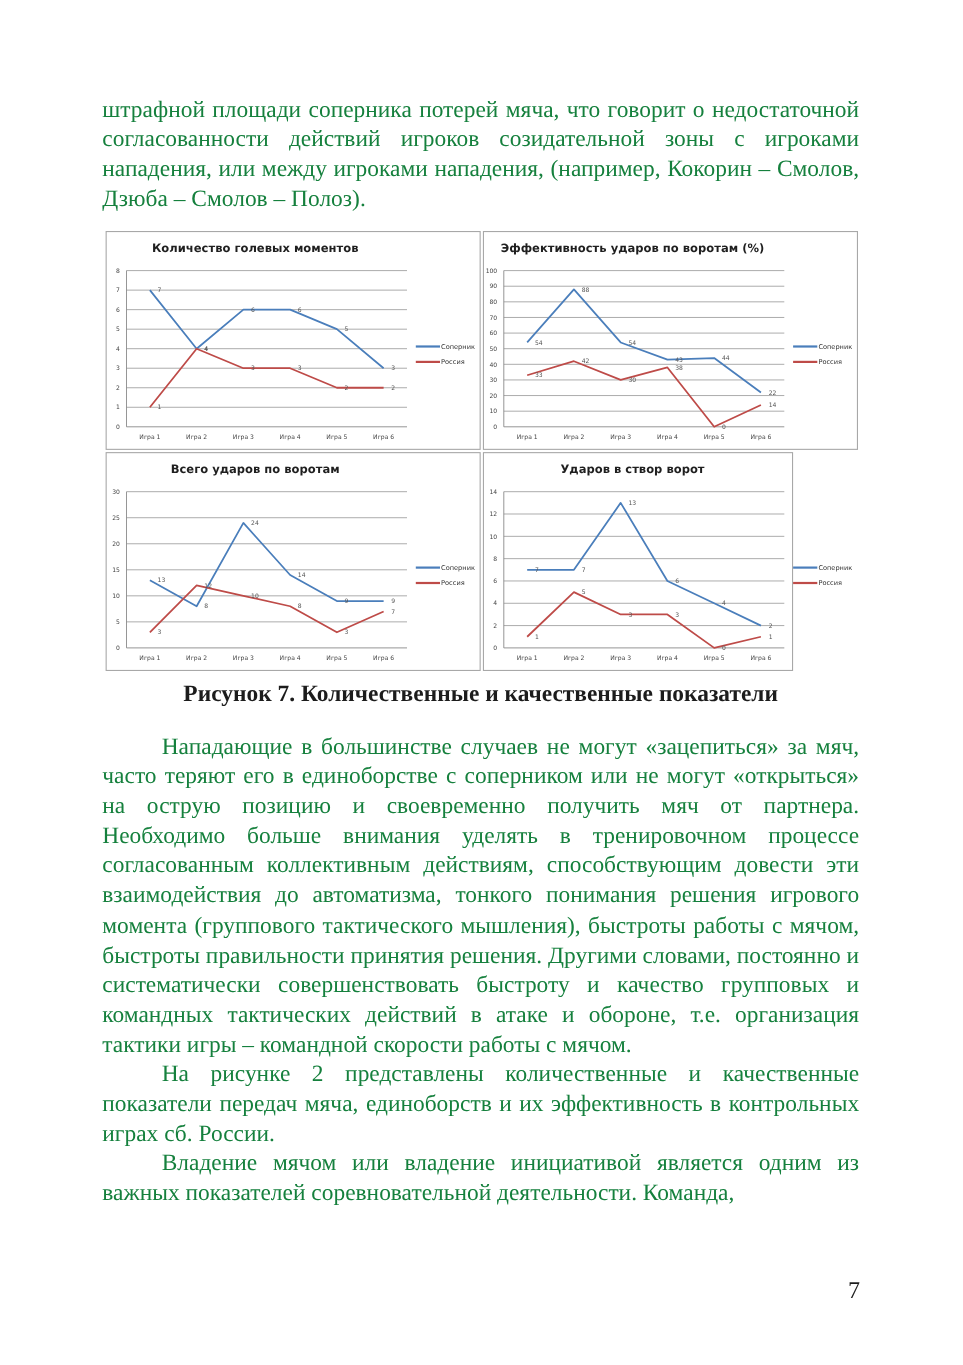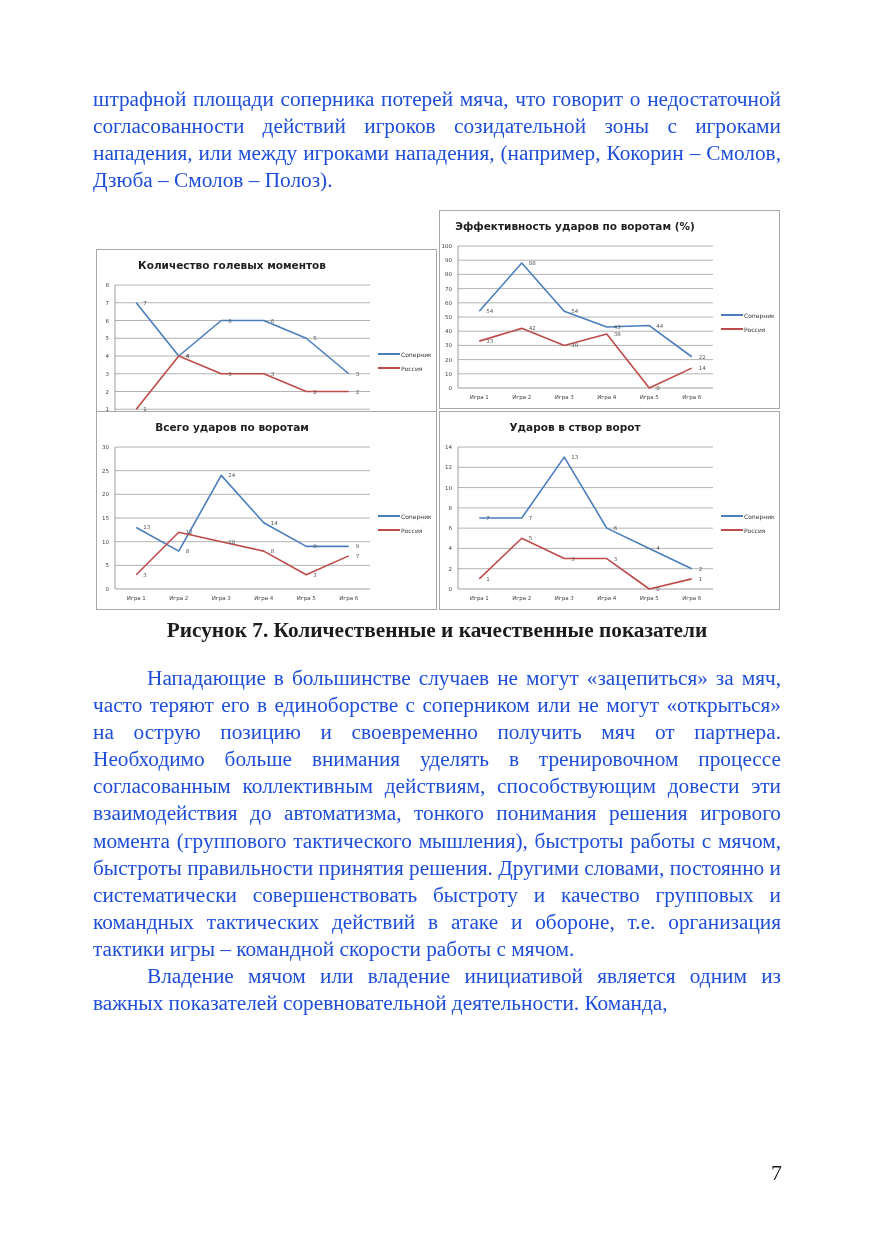--- a/index.html
+++ b/index.html
@@ -1,21 +1,21 @@
 <!DOCTYPE html>
 <html><head>
   <meta charset="utf-8">
   <style>
     html, body { margin: 0; padding: 0; background: #ffffff; }
     body { width: 875px; height: 1241px; position: relative; overflow: hidden; }
     .page { position: absolute; left: 0; top: 0; width: 875px; height: 1241px; }
     .text {
       position: absolute; left: 93px; width: 688px;
       font-family: "Liberation Serif", "DejaVu Serif", serif;
-      font-size: 21.3px; line-height: 27.1px; color: #1d4ed8;
+      font-size: 21.3px; line-height: 27.1px; color: #15803d;
       text-align: justify;
     }
     .text p { margin: 0; }
     .text p.indent { text-indent: 54px; }
     .p1 { top: 86px; }
     .p2 { top: 665px; }
     .caption {
       position: absolute; left: 93px; width: 688px; top: 617px;
       font-family: "Liberation Serif", "DejaVu Serif", serif;
       font-weight: bold; font-size: 21.3px; line-height: 27px;
@@ -42,21 +42,21 @@
 </head>
 <body>
 
 <div class="page">
 
   <div class="text p1">
     <p>штрафной площади соперника потерей мяча, что говорит о недостаточной согласованности действий игроков созидательной зоны с игроками нападения, или между игроками нападения, (например, Кокорин – Смолов, Дзюба – Смолов – Полоз).</p>
   </div>
 
   <div class="figure">
-    <div class="chart" id="chart-0" style="left:1px; top:1px; width:341px; height:199px;margin-top:39px;">
+    <div class="chart" id="chart-0" style="left:1px; top:1px; width:341px; height:199px;">
         <svg width="341" height="199" viewBox="0 0 341 199">
           <text x="12" y="179" font-size="5.5" text-anchor="end" fill="#444" font-family="DejaVu Sans, sans-serif">0</text>
           <line x1="18" y1="159.25" x2="273" y2="159.25" stroke="#a0a0a0" stroke-width="0.8"></line>
           <text x="12" y="161.25" font-size="5.5" text-anchor="end" fill="#444" font-family="DejaVu Sans, sans-serif">1</text>
           <line x1="18" y1="141.5" x2="273" y2="141.5" stroke="#a0a0a0" stroke-width="0.8"></line>
           <text x="12" y="143.5" font-size="5.5" text-anchor="end" fill="#444" font-family="DejaVu Sans, sans-serif">2</text>
           <line x1="18" y1="123.75" x2="273" y2="123.75" stroke="#a0a0a0" stroke-width="0.8"></line>
           <text x="12" y="125.75" font-size="5.5" text-anchor="end" fill="#444" font-family="DejaVu Sans, sans-serif">3</text>
           <line x1="18" y1="106" x2="273" y2="106" stroke="#a0a0a0" stroke-width="0.8"></line>
           <text x="12" y="108" font-size="5.5" text-anchor="end" fill="#444" font-family="DejaVu Sans, sans-serif">4</text>
@@ -204,21 +204,21 @@
           <div class="legend-row">
             <span class="legend-line" style="background: rgb(74, 126, 187);"></span>
             <span>Соперник</span>
           </div>
           <div class="legend-row">
             <span class="legend-line" style="background: rgb(190, 75, 72);"></span>
             <span>Россия</span>
           </div>
         </div>
       </div>
-    <div class="chart" id="chart-3" style="left:344px; top:202px; width:341px; height:199px;">
+    <div class="chart" id="chart-3" style="left:344px; top:202px; width:282px; height:199px;">
         <svg width="341" height="199" viewBox="0 0 341 199">
           <text x="12" y="179" font-size="5.5" text-anchor="end" fill="#444" font-family="DejaVu Sans, sans-serif">0</text>
           <line x1="18" y1="156.71428571428572" x2="273" y2="156.71428571428572" stroke="#a0a0a0" stroke-width="0.8"></line>
           <text x="12" y="158.71428571428572" font-size="5.5" text-anchor="end" fill="#444" font-family="DejaVu Sans, sans-serif">2</text>
           <line x1="18" y1="136.42857142857144" x2="273" y2="136.42857142857144" stroke="#a0a0a0" stroke-width="0.8"></line>
           <text x="12" y="138.42857142857144" font-size="5.5" text-anchor="end" fill="#444" font-family="DejaVu Sans, sans-serif">4</text>
           <line x1="18" y1="116.14285714285714" x2="273" y2="116.14285714285714" stroke="#a0a0a0" stroke-width="0.8"></line>
           <text x="12" y="118.14285714285714" font-size="5.5" text-anchor="end" fill="#444" font-family="DejaVu Sans, sans-serif">6</text>
           <line x1="18" y1="95.85714285714286" x2="273" y2="95.85714285714286" stroke="#a0a0a0" stroke-width="0.8"></line>
           <text x="12" y="97.85714285714286" font-size="5.5" text-anchor="end" fill="#444" font-family="DejaVu Sans, sans-serif">8</text>
@@ -264,17 +264,18 @@
         </div>
       </div>
   </div>
 
   <div class="caption">
     <div>Рисунок 7. Количественные и качественные показатели</div>
   </div>
 
   <div class="text p2">
     <p class="indent">Нападающие в большинстве случаев не могут «зацепиться» за мяч, часто теряют его в единоборстве с соперником или не могут «открыться» на острую позицию и своевременно получить мяч от партнера. Необходимо больше внимания уделять в тренировочном процессе согласованным коллективным действиям, способствующим довести эти взаимодействия до автоматизма, тонкого понимания решения игрового момента (группового тактического мышления), быстроты работы с мячом, быстроты правильности принятия решения. Другими словами, постоянно и систематически совершенствовать быстроту и качество групповых и командных тактических действий в атаке и обороне, т.е. организация тактики игры – командной скорости работы с мячом.</p>
+    <p class="indent">На рисунке 2 представлены количественные и качественные показатели передач мяча, единоборств и их эффективность в контрольных играх сб. России.</p>
     <p class="indent">Владение мячом или владение инициативой является одним из важных показателей соревновательной деятельности. Команда,</p>
   </div>
 
   <div class="pagenum">7</div>
 </div>
 
 </body></html>

